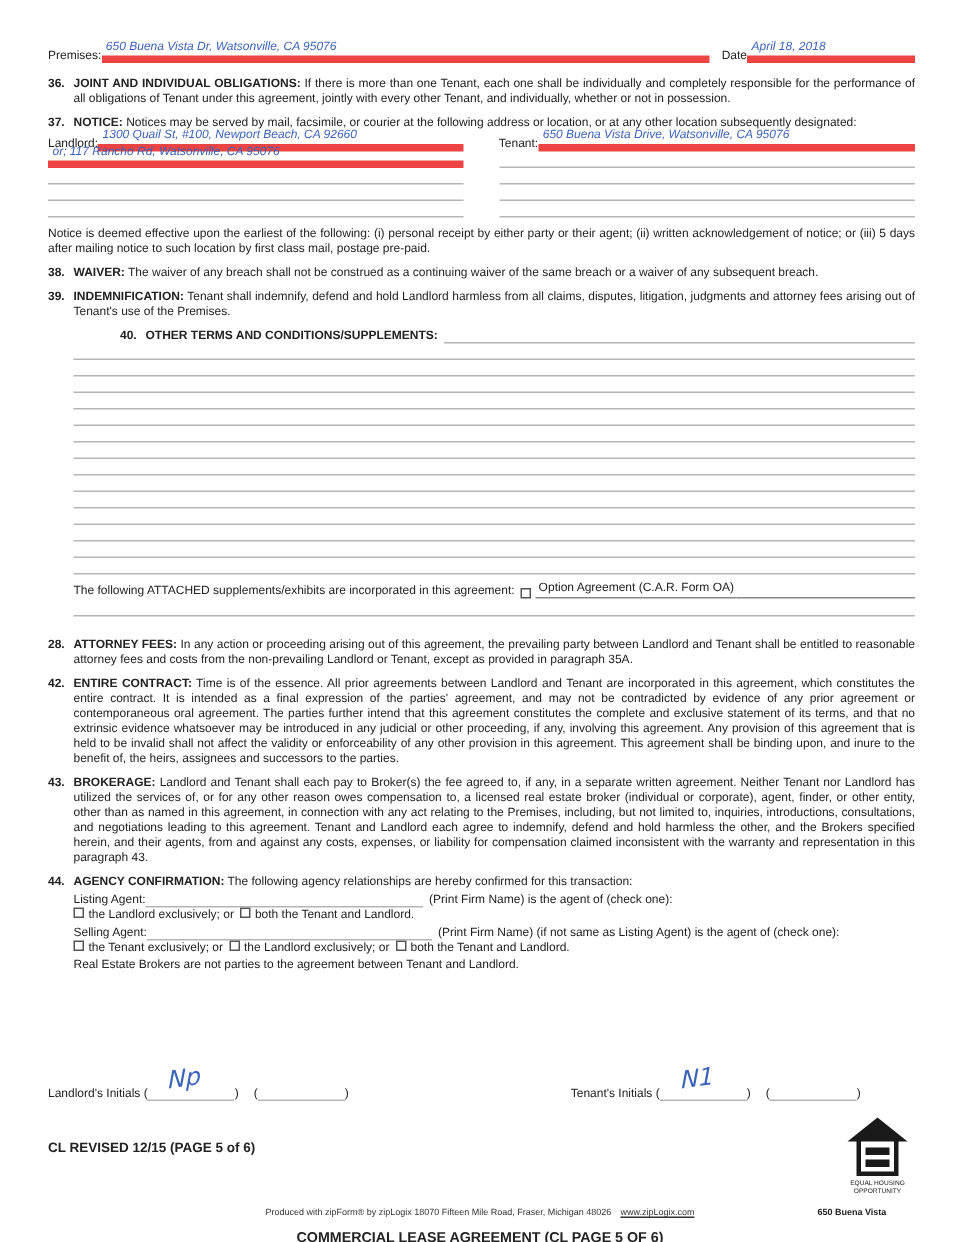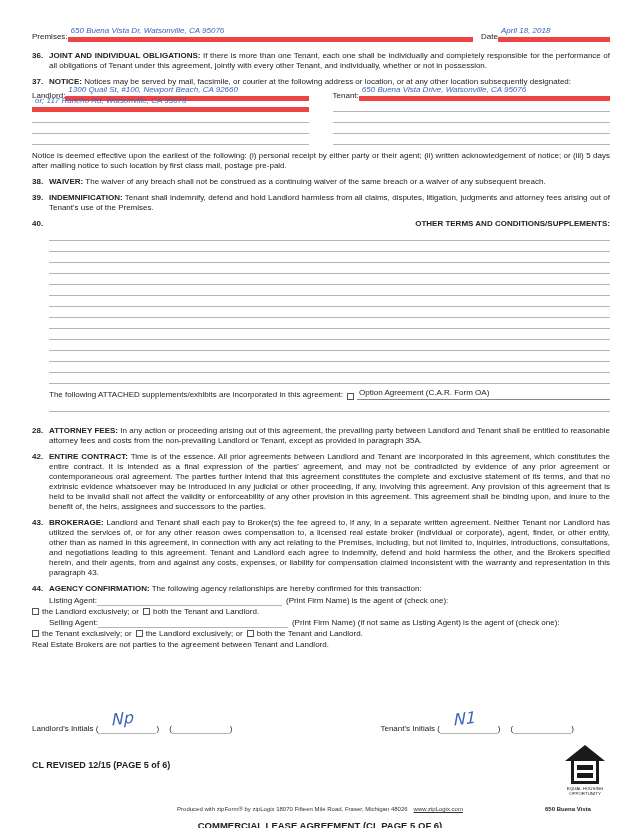--- a/index.html
+++ b/index.html
@@ -49,21 +49,21 @@
     border:1px solid #555; background:#fff;
     margin:0 3px 0 4px; flex:0 0 auto; vertical-align:-1px;
   }
   .supp-opt { border-bottom:1px solid #888; padding:0 2px 1px 2px; }
   .supp-rule { flex:1; border-bottom:1px solid #888; }
 
   
   .agency-line { display:flex; align-items:flex-end; margin-left:17px; height:11px; }
   .agency-line .slot { flex:0 0 auto; border-bottom:1px solid #b5b5b5; }
   .cb-inline { display:inline-block; width:7px; height:7px; border:1px solid #555; background:#fff; margin-right:3px; vertical-align:-1px; }
-  .opt-row { height:11px; display:flex; align-items:center; }
+  .opt-row { margin-left:17px; height:11px; display:flex; align-items:flex-start; }
   .opt-row span.t { margin-right:4px; }
 
   
   .init-row { position:absolute; left:32px; right:30px; top:722px; display:flex; }
   .init-group { display:flex; align-items:flex-end; }
   .init-slot { width:58px; border-bottom:1px solid #b5b5b5; text-align:center; position:relative; height:12px; }
   .hand {
     color:#3b63b8; font-size:16px; line-height:12px;
     font-family:"DejaVu Sans", sans-serif; font-style:italic;
     display:inline-block; transform:rotate(-8deg) skewX(-8deg);
@@ -155,23 +155,23 @@
   <div class="clause">
     <span class="cnum">38.</span>
     <span class="cbody"><b>WAIVER:</b> <span>The waiver of any breach shall not be construed as a continuing waiver of the same breach or a waiver of any subsequent breach.</span></span>
   </div>
 
   <div class="clause">
     <span class="cnum">39.</span>
     <span class="cbody"><b>INDEMNIFICATION:</b> <span>Tenant shall indemnify, defend and hold Landlord harmless from all claims, disputes, litigation, judgments and attorney fees arising out of Tenant's use of the Premises.</span></span>
   </div>
 
-  <div class="clause" style="margin-bottom:4px;">
+  <div class="clause" style="margin-bottom:4px;margin-left:48px;">
     <span class="cnum">40.</span>
-    <span class="cbody" style="display:flex; align-items:flex-end;flex-direction:column;">
+    <span class="cbody" style="display:flex; align-items:flex-end;">
       <b style="white-space:nowrap;">OTHER TERMS AND CONDITIONS/SUPPLEMENTS:</b>
       <span class="rule-inline"></span>
     </span>
   </div>
 
   <div class="rules">
     <div class="blank"></div>
     <div class="blank"></div>
     <div class="blank"></div>
     <div class="blank"></div>

